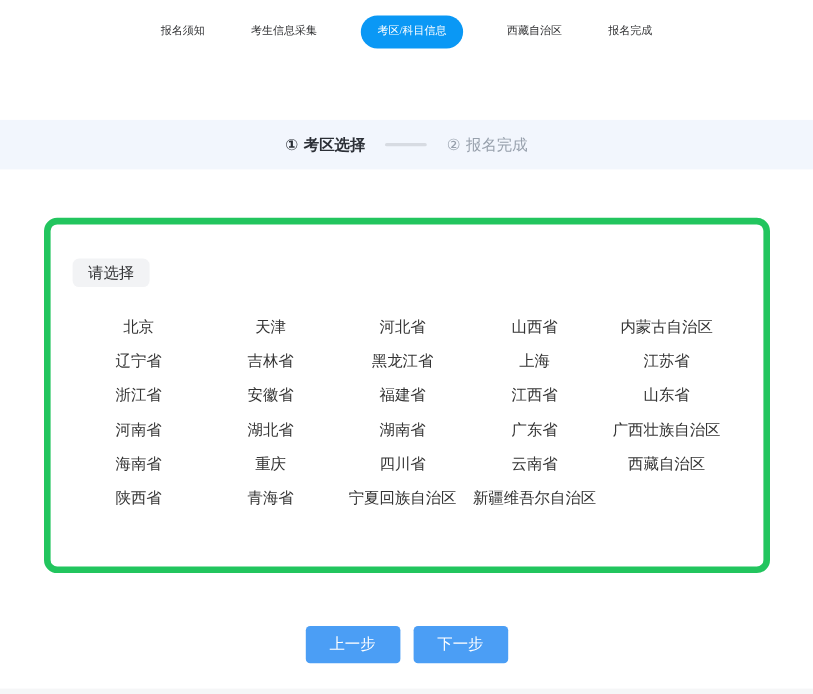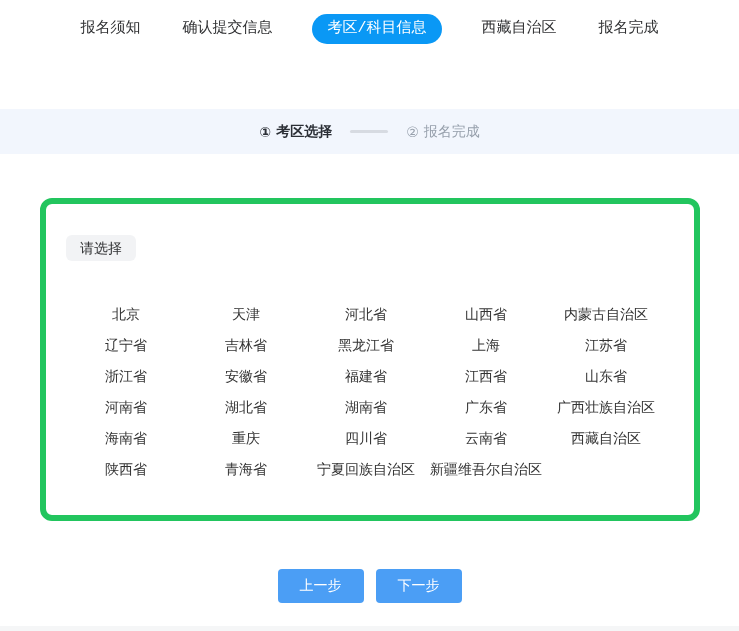--- a/index.html
+++ b/index.html
@@ -23,22 +23,22 @@
     padding-top:13px;
     display:flex;
     justify-content:center;
     align-items:center;
     gap:38px;
     height:45px;
   }
   .tab{
     border:none;
     background:transparent;
-    font-family:Liberation Mono, monospace;
-    font-size:15px;
+    font-family:Liberation Serif, serif;
+    font-size:10px;
     color:#303133;
     padding:6px 2px;
     line-height:18px;
     cursor:pointer;
     white-space:nowrap;
   }
   .tab.active{
     background:var(--active-tab);
     color:#ffffff;
     border-radius:16px;
@@ -77,21 +77,21 @@
   .tag{
     display:inline-block;
     background:var(--tag-bg);
     color:#303133;
     font-size:14px;
     line-height:16px;
     padding:5px 14px;
     border-radius:6px;
   }
   .grid{
-    margin-top:38px;
+    margin-top:21px;
     width:600px;
     display:grid;
     grid-template-columns:repeat(5,120px);
   }
   .province{
     height:31px;
     line-height:31px;
     text-align:center;
     font-size:14px;
     color:#333333;
@@ -129,21 +129,21 @@
 </head>
 <body>
 
 <nav class="tabbar">
 
     <button class="tab">
       <span>报名须知</span>
     </button>
 
     <button class="tab">
-      <span>确认提交信息</span>
+      <span>考生信息采集</span>
     </button>
 
     <button class="tab active">
       <span>考区/科目信息</span>
     </button>
 
     <button class="tab">
       <span>西藏自治区</span>
     </button>
 

